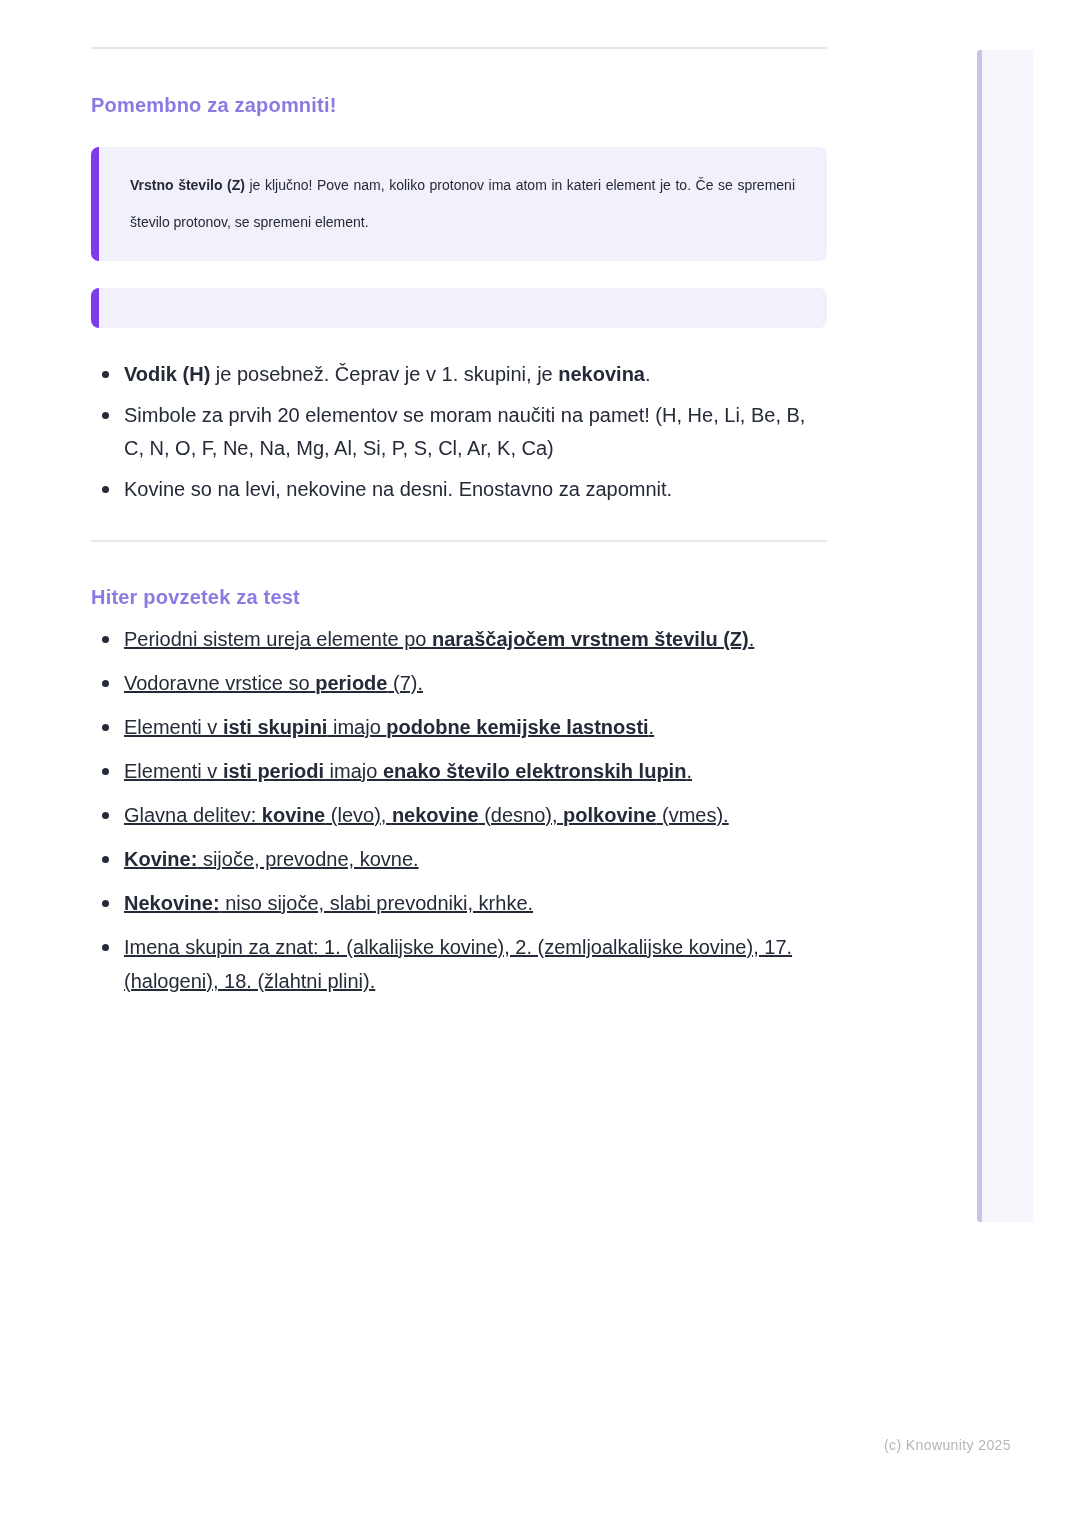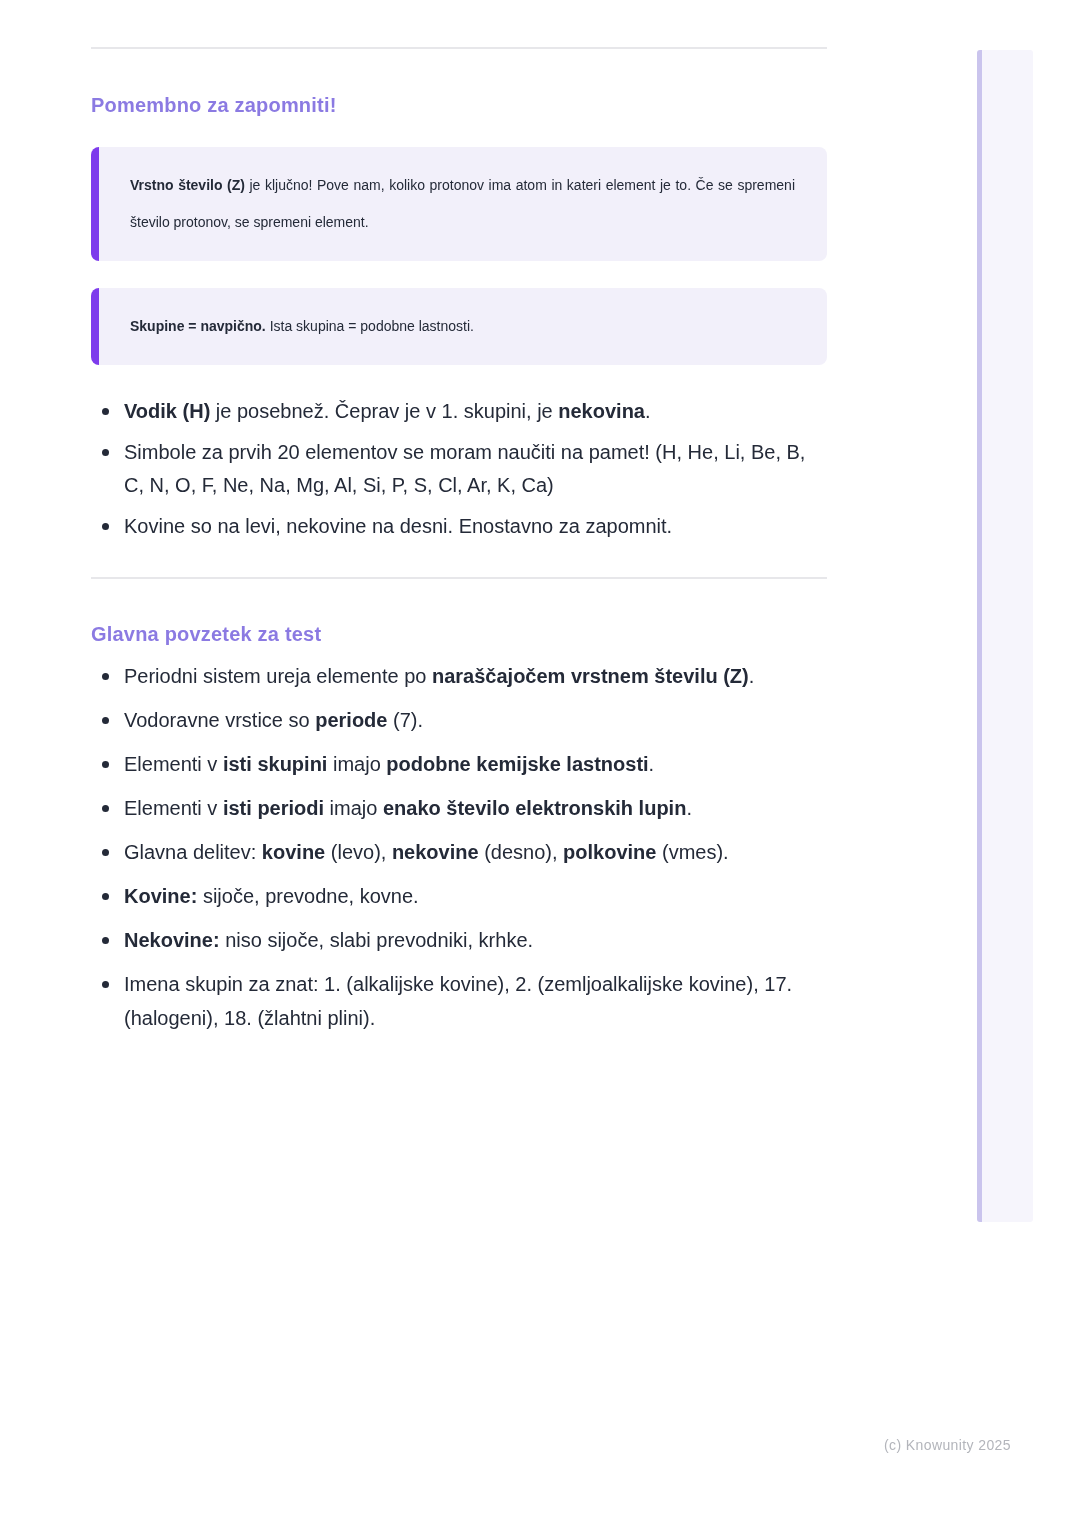--- a/index.html
+++ b/index.html
@@ -49,21 +49,21 @@
     list-style:none;
   }
   ul.bullets.b1{margin-top:30px;}
   ul.bullets.b2{margin-top:8px;}
   ul.bullets li{
     position:relative;
     padding-left:33px;
     font-size:20px;
   }
   ul.bullets.b1 li{line-height:33px;margin-bottom:8px;}
-  ul.bullets.b2 li{line-height:34px;margin-bottom:10px;}
+  ul.bullets.b2 li{line-height:34px;margin-bottom:10px;text-decoration:underline;}
   ul.bullets li::before{
     content:"";
     position:absolute;left:11px;top:13px;
     width:7px;height:7px;border-radius:50%;
     background:var(--body-text);
   }
   ul.bullets.b2 li::before{top:14px;}
   strong{font-weight:bold;}
   .side-bar{
     position:absolute;left:977px;top:50px;width:56px;height:1172px;
@@ -84,32 +84,31 @@
 
   <div class="divider top"></div>
 
   <h1 class="section-title first">Pomembno za zapomniti!</h1>
 
   <div class="callout c1">
     <p><strong>Vrstno število (Z)</strong><span> je ključno! Pove nam, koliko protonov ima atom in kateri element je to. Če se spremeni število protonov, se spremeni element.</span></p>
   </div>
 
   <div class="callout c2">
-    <p><strong>Skupine = navpično.</strong><span> Ista skupina = podobne lastnosti.</span></p>
   </div>
 
   <ul class="bullets b1">
     <li><strong>Vodik (H)</strong><span> je posebnež. Čeprav je v 1. skupini, je </span><strong>nekovina</strong><span>.</span></li>
     <li><span>Simbole za prvih 20 elementov se moram naučiti na pamet! (H, He, Li, Be, B, C, N, O, F, Ne, Na, Mg, Al, Si, P, S, Cl, Ar, K, Ca)</span></li>
     <li><span>Kovine so na levi, nekovine na desni. Enostavno za zapomnit.</span></li>
   </ul>
 
   <div class="divider mid"></div>
 
-  <h1 class="section-title second">Glavna povzetek za test</h1>
+  <h1 class="section-title second">Hiter povzetek za test</h1>
 
   <ul class="bullets b2">
     <li><span>Periodni sistem ureja elemente po </span><strong>naraščajočem vrstnem številu (Z)</strong><span>.</span></li>
     <li><span>Vodoravne vrstice so </span><strong>periode</strong><span> (7).</span></li>
     <li><span>Elementi v </span><strong>isti skupini</strong><span> imajo </span><strong>podobne kemijske lastnosti</strong><span>.</span></li>
     <li><span>Elementi v </span><strong>isti periodi</strong><span> imajo </span><strong>enako število elektronskih lupin</strong><span>.</span></li>
     <li><span>Glavna delitev: </span><strong>kovine</strong><span> (levo), </span><strong>nekovine</strong><span> (desno), </span><strong>polkovine</strong><span> (vmes).</span></li>
     <li><strong>Kovine:</strong><span> sijoče, prevodne, kovne.</span></li>
     <li><strong>Nekovine:</strong><span> niso sijoče, slabi prevodniki, krhke.</span></li>
     <li><span>Imena skupin za znat: 1. (alkalijske kovine), 2. (zemljoalkalijske kovine), 17. (halogeni), 18. (žlahtni plini).</span></li>

